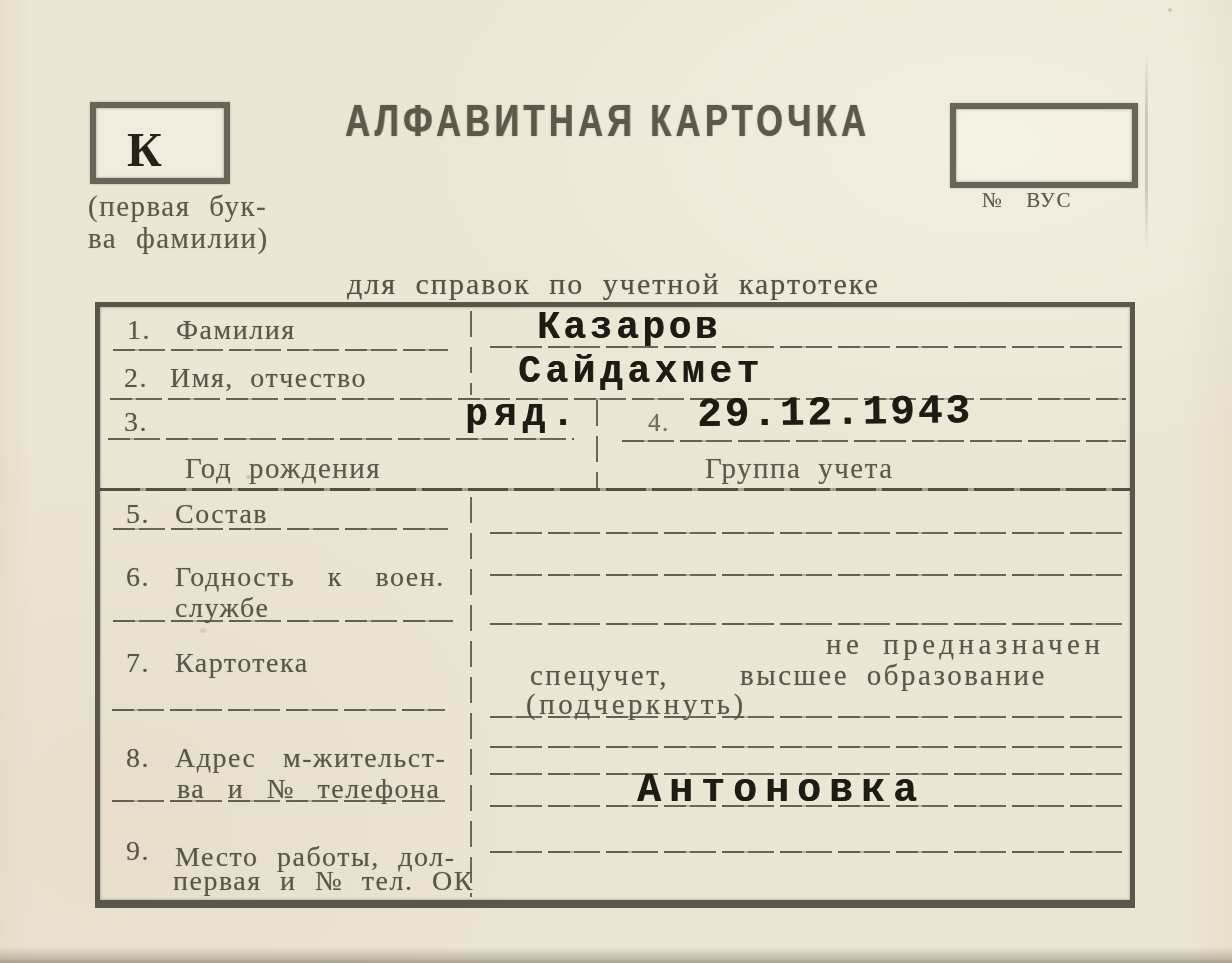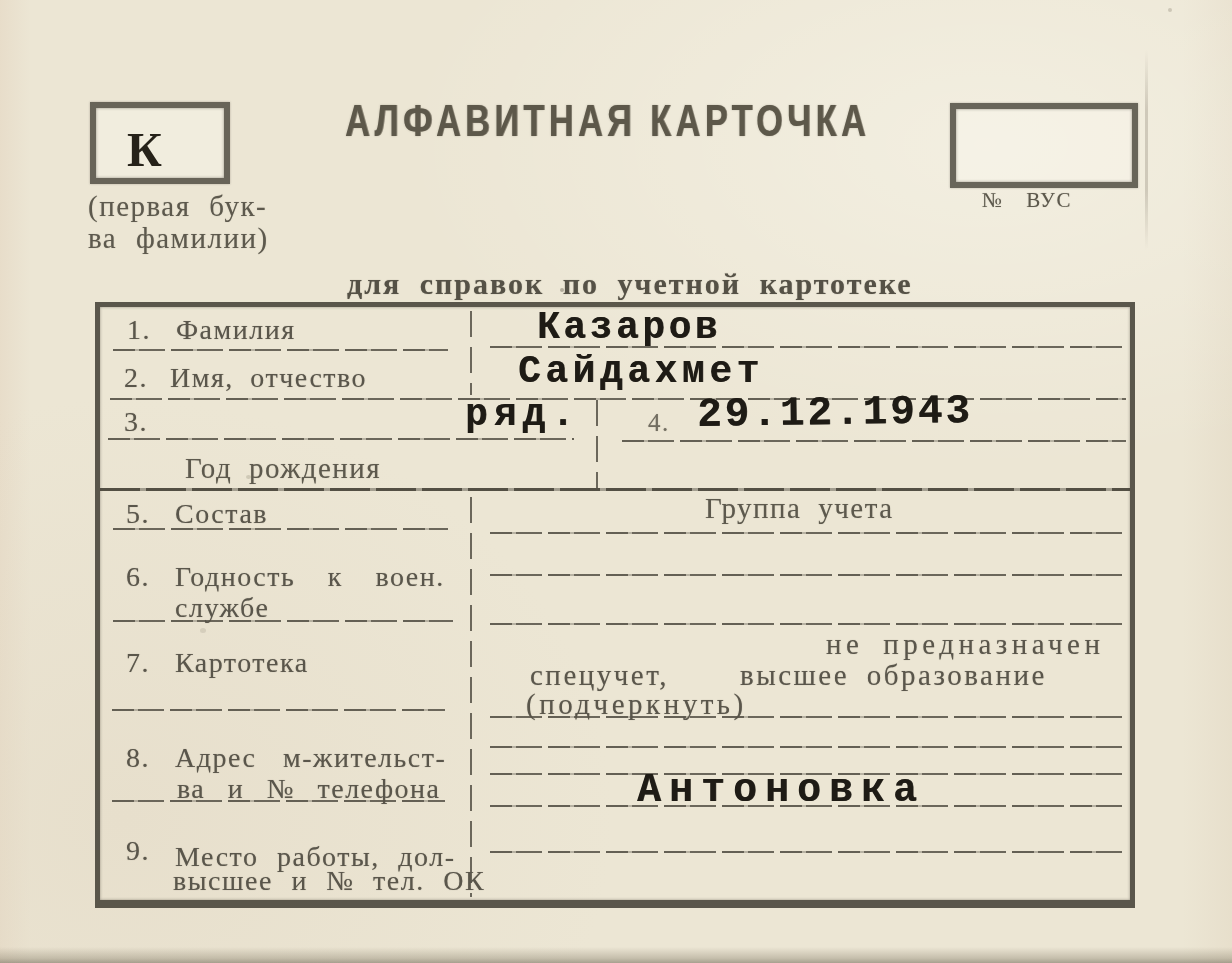--- a/index.html
+++ b/index.html
@@ -67,21 +67,21 @@
     position:absolute; white-space:nowrap;
     font-family:"Liberation Sans", sans-serif;
     font-weight:700; font-size:39px; letter-spacing:5px;
     color:#5d584a;
     transform:scaleX(.88) scaleY(1.12); transform-origin:left top;
     text-shadow:1px 0 0 rgba(93,88,74,.65), 0 0 2px rgba(93,88,74,.35);
   }
   .subtitle{
     position:absolute; white-space:nowrap;
     font-family:"Liberation Serif", serif;
-    font-weight:700; font-size:30px; color:#555146;
+    font-weight:400; font-size:30px; color:#555146;
     letter-spacing:2px; word-spacing:9px;
     text-shadow:0 0 1px rgba(85,81,70,.5);
   }
   .capt{
     position:absolute; white-space:nowrap;
     font-family:"Liberation Serif", serif;
     color:#5d594d; font-size:29px; letter-spacing:1.5px; word-spacing:10px;
     text-shadow:0 0 1px rgba(93,89,77,.4);
   }
   .edge-bottom{
@@ -129,21 +129,21 @@
   <div class="hline" style="left:110px; top:398px; width:1016px;"></div>
 
   <div class="plabel" style="left:124px; top:407px;">3.</div>
   <div class="typed" style="left:465px; top:396px; font-size:38px; letter-spacing:6px;">ряд.</div>
   <div class="plabel" style="left:648px; top:410px; font-size:25px; color:#716d60;">4.</div>
   <div class="typed" style="left:697px; top:393px; font-size:41px; letter-spacing:3px; transform:rotate(-0.8deg);">29.12.1943</div>
   <div class="hline" style="left:108px; top:438px; width:466px;"></div>
   <div class="hline" style="left:622px; top:440px; width:504px;"></div>
 
   <div class="capt" style="left:185px; top:452px; word-spacing:8px;">Год рождения</div>
-  <div class="capt" style="left:705px; top:452px; word-spacing:8px;margin-top:40px;">Группа учета</div>
+  <div class="capt" style="left:705px; top:452px; word-spacing:8px;">Группа учета</div>
   <div class="hline heavy" style="left:100px; top:488px; width:1030px;"></div>
 
   <div class="plabel" style="left:126px; top:499px;">5.</div>
   <div class="plabel" style="left:175px; top:499px;">Состав</div>
   <div class="hline" style="left:113px; top:528px; width:335px;"></div>
   <div class="hline" style="left:490px; top:532px; width:636px;"></div>
 
   <div class="plabel" style="left:126px; top:562px;">6.</div>
   <div class="plabel" style="left:175px; top:562px; word-spacing:24px;">Годность к воен.</div>
   <div class="plabel" style="left:175px; top:593px;">службе</div>
@@ -163,21 +163,21 @@
   <div class="plabel" style="left:177px; top:774px; word-spacing:14px;">ва и № телефона</div>
   <div class="plabel" style="left:175px; top:743px; word-spacing:18px;">Адрес м-жительст-</div>
   <div class="hline" style="left:490px; top:746px; width:636px;"></div>
   <div class="hline" style="left:490px; top:773px; width:636px;"></div>
   <div class="typed" style="left:637px; top:771px; font-size:40px; letter-spacing:8px;">Антоновка</div>
   <div class="hline" style="left:112px; top:800px; width:333px;"></div>
   <div class="hline" style="left:490px; top:805px; width:636px;"></div>
 
   <div class="plabel" style="left:126px; top:836px;">9.</div>
   <div class="plabel" style="left:175px; top:836px; word-spacing:10px;margin-top:6px;">Место работы, дол-</div>
-  <div class="plabel" style="left:173px; top:866px; word-spacing:10px;">высшее и № тел. ОК</div>
+  <div class="plabel" style="left:173px; top:866px; word-spacing:10px;">первая и № тел. ОК</div>
   <div class="hline" style="left:490px; top:851px; width:636px;"></div>
 
   <div class="crease" style="left:1145px; top:50px; height:200px;"></div>
   <div class="speck" style="left:560px; top:288px; width:4px; height:4px;"></div>
   <div class="speck" style="left:246px; top:475px; width:5px; height:4px; opacity:.5;"></div>
   <div class="speck" style="left:200px; top:628px; width:6px; height:5px; opacity:.35;"></div>
   <div class="speck" style="left:1168px; top:8px; width:4px; height:4px; opacity:.6;"></div>
   <div class="edge-bottom"></div>
 
 </div>

